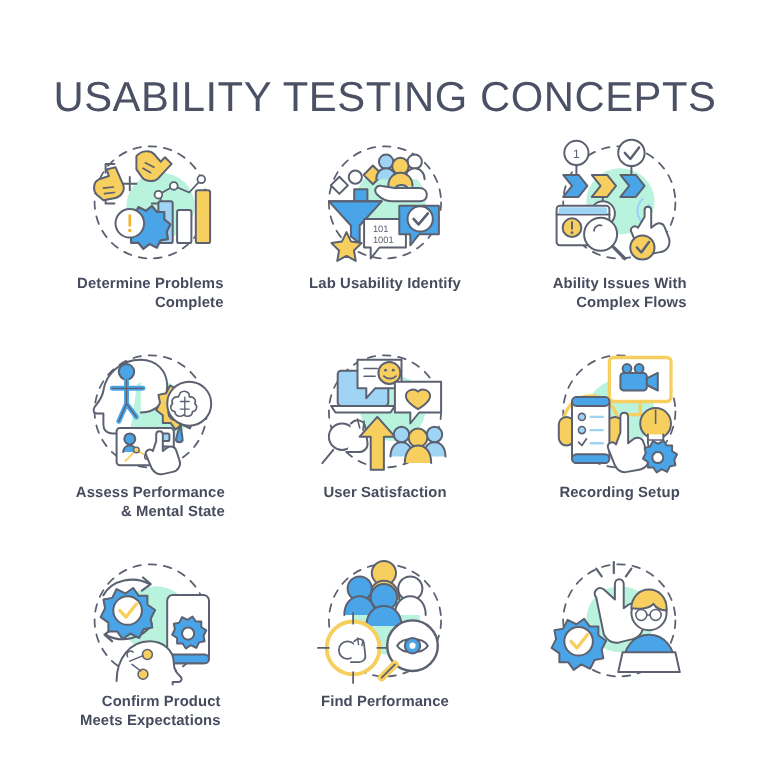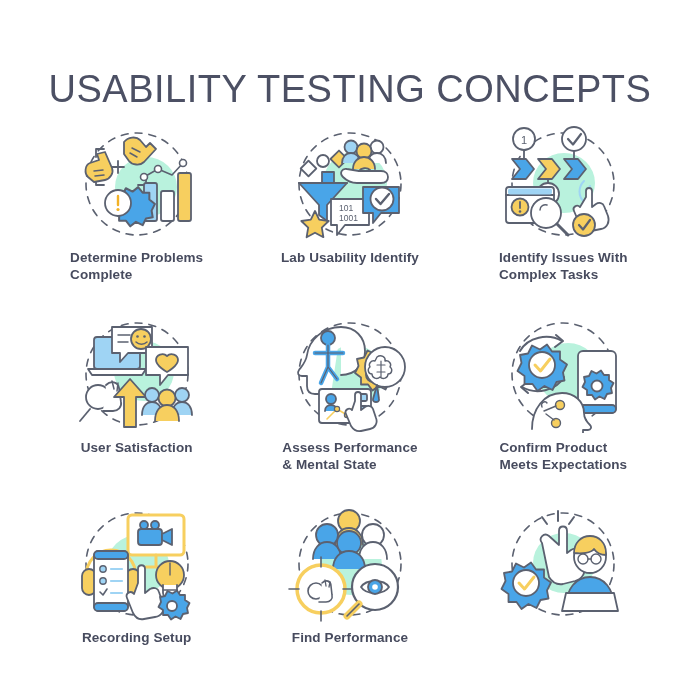--- a/index.html
+++ b/index.html
@@ -29,21 +29,21 @@
   .cell{
     display:flex;flex-direction:column;align-items:center;
     justify-content:flex-start;
   }
   .icon-wrap{
     width:130px;height:118px;position:relative;
   }
   .icon-wrap svg{display:block;width:130px;height:118px;}
   .cell-label{
     margin-top:6px;
-    text-align:left;
+    text-align:right;
     font-size:13.5px;line-height:17px;
     font-weight:bold;color:#474b5e;
     letter-spacing:0.1px;
     max-width:168px;
     font-family:"Liberation Sans", sans-serif;
   }
 </style>
 </head>
 <body>
 
@@ -212,73 +212,22 @@
             </g>
 
             <g>
               <circle cx="86" cy="100" r="11" fill="#f7cf5f" stroke="#5b6170"></circle>
               <path d="M81 100 L85 104.5 L92 95" stroke="#5b6170" stroke-width="2.2"></path>
             </g>
           </g>
         </svg>
       </div>
       <div class="cell-label">
-        <span>Identify Issues With</span><br>
-        <span>Complex Tasks</span>
-      </div>
-    </div>
-
-    <div class="cell">
-      <div class="icon-wrap">
-        <svg viewBox="0 0 130 118" xmlns="http://www.w3.org/2000/svg">
-          <g fill="none" stroke="#5b6170" stroke-width="1.8" stroke-linecap="round" stroke-linejoin="round">
-            <ellipse cx="72" cy="56" rx="30" ry="30" fill="#b9f2dd" stroke="none"></ellipse>
-            <circle cx="65" cy="59" r="51" stroke="#5b6170" stroke-width="1.6" stroke-dasharray="7 7" fill="none"></circle>
-
-            <g>
-              <rect x="22" y="22" width="46" height="32" rx="3" fill="#9fd4f4" stroke="#5b6170"></rect>
-              <path d="M16 54 L74 54 L70 60 L20 60 Z" fill="#ffffff" stroke="#5b6170"></path>
-            </g>
-
-            <g>
-              <path d="M40 12 L80 12 L80 38 L56 38 L48 47 L48 38 L40 38 Z" fill="#ffffff" stroke="#5b6170"></path>
-              <path d="M46 20 L58 20 M46 27 L56 27" stroke="#5b6170" stroke-width="1.5"></path>
-              <circle cx="69" cy="24" r="10" fill="#f7cf5f" stroke="#5b6170"></circle>
-              <circle cx="65.5" cy="21.5" r="1.3" fill="#5b6170" stroke="none"></circle>
-              <circle cx="72.5" cy="21.5" r="1.3" fill="#5b6170" stroke="none"></circle>
-              <path d="M64 27 c3 3 8 3 11 0" stroke="#5b6170" stroke-width="1.5"></path>
-            </g>
-
-            <g>
-              <path d="M74 32 L116 32 L116 60 L96 60 L88 70 L88 60 L74 60 Z" fill="#ffffff" stroke="#5b6170"></path>
-              <path d="M95 41 c-4 -4 -11 -1 -11 4 c0 6 11 12 11 12 c0 0 11 -6 11 -12 c0 -5 -7 -8 -11 -4 z" fill="#f7cf5f" stroke="#5b6170"></path>
-            </g>
-
-            <g>
-              <circle cx="26" cy="82" r="12" fill="#ffffff" stroke="#5b6170"></circle>
-              <path d="M34 70 c5 -5 12 -3 13 3 l2 14 c1 5 -3 9 -8 9 l-10 0" fill="#ffffff" stroke="#5b6170"></path>
-              <path d="M40 66 L42 74 M46 68 L45 76" stroke="#5b6170" stroke-width="1.5"></path>
-              <path d="M18 94 L8 106" stroke="#5b6170"></path>
-            </g>
-
-            <path d="M52 112 L52 82 L42 82 L58 64 L74 82 L64 82 L64 112 Z" fill="#f7cf5f" stroke="#5b6170"></path>
-
-            <g>
-              <circle cx="80" cy="80" r="7" fill="#9fd4f4" stroke="#5b6170"></circle>
-              <path d="M70 100 c0 -8 4 -13 10 -13 c6 0 10 5 10 13" fill="#9fd4f4" stroke="#5b6170"></path>
-              <circle cx="110" cy="80" r="7" fill="#9fd4f4" stroke="#5b6170"></circle>
-              <path d="M100 100 c0 -8 4 -13 10 -13 c6 0 10 5 10 13" fill="#9fd4f4" stroke="#5b6170"></path>
-              <circle cx="95" cy="83" r="8.5" fill="#f7cf5f" stroke="#5b6170"></circle>
-              <path d="M83 106 c0 -10 5 -16 12 -16 c7 0 12 6 12 16" fill="#f7cf5f" stroke="#5b6170"></path>
-            </g>
-          </g>
-        </svg>
-      </div>
-      <div class="cell-label">
-        <span>User Satisfaction</span>
+        <span>Ability Issues With</span><br>
+        <span>Complex Flows</span>
       </div>
     </div>
 
     <div class="cell">
       <div class="icon-wrap">
         <svg viewBox="0 0 130 118" xmlns="http://www.w3.org/2000/svg">
           <g fill="none" stroke="#5b6170" stroke-width="1.8" stroke-linecap="round" stroke-linejoin="round">
             <ellipse cx="68" cy="60" rx="31" ry="30" fill="#b9f2dd" stroke="none"></ellipse>
             <circle cx="65" cy="59" r="51" stroke="#5b6170" stroke-width="1.6" stroke-dasharray="7 7" fill="none"></circle>
 
@@ -325,56 +274,64 @@
       <div class="cell-label">
         <span>Assess Performance</span><br>
         <span>&amp; Mental State</span>
       </div>
     </div>
 
     <div class="cell">
       <div class="icon-wrap">
         <svg viewBox="0 0 130 118" xmlns="http://www.w3.org/2000/svg">
           <g fill="none" stroke="#5b6170" stroke-width="1.8" stroke-linecap="round" stroke-linejoin="round">
-            <ellipse cx="70" cy="58" rx="31" ry="30" fill="#b9f2dd" stroke="none"></ellipse>
-            <circle cx="65" cy="59" r="51" stroke="#5b6170" stroke-width="1.6" stroke-dasharray="7 7" fill="none"></circle>
-
-            <g>
-              <path d="M22 36 c8 -14 28 -18 42 -10" stroke="#5b6170" stroke-width="2"></path>
-              <path d="M58 20 L65 26 L57 32" stroke="#5b6170" stroke-width="2" fill="none"></path>
-              <path d="M66 62 c-8 14 -28 18 -42 10" stroke="#5b6170" stroke-width="2"></path>
-              <path d="M30 78 L23 72 L31 66" stroke="#5b6170" stroke-width="2" fill="none"></path>
-            </g>
-
-            <g>
-              <path d="M22 40 l8 -1.5 l4 -8 l8 4 l7 -5 l5 7 l8 0 l0 8 l7 5 l-4 8 l1.5 8 l-8 1.5 l-4 8 l-8 -4 l-7 5 l-5 -7 l-8 0 l0 -8 l-7 -5 l4 -8 z" fill="#49a5e8" stroke="#5b6170"></path>
-              <circle cx="44" cy="50" r="13" fill="#ffffff" stroke="#5b6170"></circle>
-              <path d="M37 50 L42.5 56 L52 44" stroke="#f7cf5f" stroke-width="3"></path>
-            </g>
-
-            <g>
-              <rect x="80" y="36" width="38" height="62" rx="5" fill="#ffffff" stroke="#5b6170"></rect>
-              <rect x="80" y="90" width="38" height="8" rx="4" fill="#49a5e8" stroke="#5b6170"></rect>
-              <path d="M86 62 l5 -1 l2.5 -5 l5 2.5 l4.5 -3 l3 4.5 l5 0 l0 5 l4.5 3 l-2.5 5 l1 5 l-5 1 l-2.5 5 l-5 -2.5 l-4.5 3 l-3 -4.5 l-5 0 l0 -5 l-4.5 -3 l2.5 -5 z" fill="#49a5e8" stroke="#5b6170"></path>
-              <circle cx="99" cy="71" r="5.5" fill="#ffffff" stroke="#5b6170"></circle>
-            </g>
-
-            <g>
-              <path d="M34 114 c0 -20 12 -36 30 -36 c12 0 22 8 22 20 c0 6 3 9 6 12 c2 2 1 5 -2 5 l-5 0 l0 7 c0 4 -3 6 -7 6 l-9 0" fill="#ffffff" stroke="#5b6170"></path>
-              <circle cx="62" cy="90" r="4.5" fill="#f7cf5f" stroke="#5b6170" stroke-width="1.4"></circle>
-              <circle cx="58" cy="108" r="4.5" fill="#f7cf5f" stroke="#5b6170" stroke-width="1.4"></circle>
-              <path d="M46 96 L58 91 M48 99 L56 105" stroke="#5b6170" stroke-width="1.4"></path>
-              <path d="M44 92 c-2 -4 3 -7 5 -4" stroke="#5b6170" stroke-width="1.4" fill="none"></path>
-            </g>
-          </g>
-        </svg>
-      </div>
-      <div class="cell-label">
-        <span>Confirm Product</span><br>
-        <span>Meets Expectations</span>
+            <ellipse cx="72" cy="56" rx="30" ry="30" fill="#b9f2dd" stroke="none"></ellipse>
+            <circle cx="65" cy="59" r="51" stroke="#5b6170" stroke-width="1.6" stroke-dasharray="7 7" fill="none"></circle>
+
+            <g>
+              <rect x="22" y="22" width="46" height="32" rx="3" fill="#9fd4f4" stroke="#5b6170"></rect>
+              <path d="M16 54 L74 54 L70 60 L20 60 Z" fill="#ffffff" stroke="#5b6170"></path>
+            </g>
+
+            <g>
+              <path d="M40 12 L80 12 L80 38 L56 38 L48 47 L48 38 L40 38 Z" fill="#ffffff" stroke="#5b6170"></path>
+              <path d="M46 20 L58 20 M46 27 L56 27" stroke="#5b6170" stroke-width="1.5"></path>
+              <circle cx="69" cy="24" r="10" fill="#f7cf5f" stroke="#5b6170"></circle>
+              <circle cx="65.5" cy="21.5" r="1.3" fill="#5b6170" stroke="none"></circle>
+              <circle cx="72.5" cy="21.5" r="1.3" fill="#5b6170" stroke="none"></circle>
+              <path d="M64 27 c3 3 8 3 11 0" stroke="#5b6170" stroke-width="1.5"></path>
+            </g>
+
+            <g>
+              <path d="M74 32 L116 32 L116 60 L96 60 L88 70 L88 60 L74 60 Z" fill="#ffffff" stroke="#5b6170"></path>
+              <path d="M95 41 c-4 -4 -11 -1 -11 4 c0 6 11 12 11 12 c0 0 11 -6 11 -12 c0 -5 -7 -8 -11 -4 z" fill="#f7cf5f" stroke="#5b6170"></path>
+            </g>
+
+            <g>
+              <circle cx="26" cy="82" r="12" fill="#ffffff" stroke="#5b6170"></circle>
+              <path d="M34 70 c5 -5 12 -3 13 3 l2 14 c1 5 -3 9 -8 9 l-10 0" fill="#ffffff" stroke="#5b6170"></path>
+              <path d="M40 66 L42 74 M46 68 L45 76" stroke="#5b6170" stroke-width="1.5"></path>
+              <path d="M18 94 L8 106" stroke="#5b6170"></path>
+            </g>
+
+            <path d="M52 112 L52 82 L42 82 L58 64 L74 82 L64 82 L64 112 Z" fill="#f7cf5f" stroke="#5b6170"></path>
+
+            <g>
+              <circle cx="80" cy="80" r="7" fill="#9fd4f4" stroke="#5b6170"></circle>
+              <path d="M70 100 c0 -8 4 -13 10 -13 c6 0 10 5 10 13" fill="#9fd4f4" stroke="#5b6170"></path>
+              <circle cx="110" cy="80" r="7" fill="#9fd4f4" stroke="#5b6170"></circle>
+              <path d="M100 100 c0 -8 4 -13 10 -13 c6 0 10 5 10 13" fill="#9fd4f4" stroke="#5b6170"></path>
+              <circle cx="95" cy="83" r="8.5" fill="#f7cf5f" stroke="#5b6170"></circle>
+              <path d="M83 106 c0 -10 5 -16 12 -16 c7 0 12 6 12 16" fill="#f7cf5f" stroke="#5b6170"></path>
+            </g>
+          </g>
+        </svg>
+      </div>
+      <div class="cell-label">
+        <span>User Satisfaction</span>
       </div>
     </div>
 
     <div class="cell">
       <div class="icon-wrap">
         <svg viewBox="0 0 130 118" xmlns="http://www.w3.org/2000/svg">
           <g fill="none" stroke="#5b6170" stroke-width="1.8" stroke-linecap="round" stroke-linejoin="round">
             <ellipse cx="66" cy="60" rx="31" ry="30" fill="#b9f2dd" stroke="none"></ellipse>
             <circle cx="65" cy="59" r="51" stroke="#5b6170" stroke-width="1.6" stroke-dasharray="7 7" fill="none"></circle>
 
@@ -416,20 +373,63 @@
 
             <g>
               <path d="M88 92 l5 -1 l2.5 -5 l5 2.5 l4.5 -3 l3 4.5 l5 0 l0 5 l4.5 3 l-2.5 5 l1 5 l-5 1 l-2.5 5 l-5 -2.5 l-4.5 3 l-3 -4.5 l-5 0 l0 -5 l-4.5 -3 l2.5 -5 z" fill="#49a5e8" stroke="#5b6170"></path>
               <circle cx="100" cy="101" r="5" fill="#ffffff" stroke="#5b6170"></circle>
             </g>
           </g>
         </svg>
       </div>
       <div class="cell-label">
         <span>Recording Setup</span>
+      </div>
+    </div>
+
+    <div class="cell">
+      <div class="icon-wrap">
+        <svg viewBox="0 0 130 118" xmlns="http://www.w3.org/2000/svg">
+          <g fill="none" stroke="#5b6170" stroke-width="1.8" stroke-linecap="round" stroke-linejoin="round">
+            <ellipse cx="70" cy="58" rx="31" ry="30" fill="#b9f2dd" stroke="none"></ellipse>
+            <circle cx="65" cy="59" r="51" stroke="#5b6170" stroke-width="1.6" stroke-dasharray="7 7" fill="none"></circle>
+
+            <g>
+              <path d="M22 36 c8 -14 28 -18 42 -10" stroke="#5b6170" stroke-width="2"></path>
+              <path d="M58 20 L65 26 L57 32" stroke="#5b6170" stroke-width="2" fill="none"></path>
+              <path d="M66 62 c-8 14 -28 18 -42 10" stroke="#5b6170" stroke-width="2"></path>
+              <path d="M30 78 L23 72 L31 66" stroke="#5b6170" stroke-width="2" fill="none"></path>
+            </g>
+
+            <g>
+              <path d="M22 40 l8 -1.5 l4 -8 l8 4 l7 -5 l5 7 l8 0 l0 8 l7 5 l-4 8 l1.5 8 l-8 1.5 l-4 8 l-8 -4 l-7 5 l-5 -7 l-8 0 l0 -8 l-7 -5 l4 -8 z" fill="#49a5e8" stroke="#5b6170"></path>
+              <circle cx="44" cy="50" r="13" fill="#ffffff" stroke="#5b6170"></circle>
+              <path d="M37 50 L42.5 56 L52 44" stroke="#f7cf5f" stroke-width="3"></path>
+            </g>
+
+            <g>
+              <rect x="80" y="36" width="38" height="62" rx="5" fill="#ffffff" stroke="#5b6170"></rect>
+              <rect x="80" y="90" width="38" height="8" rx="4" fill="#49a5e8" stroke="#5b6170"></rect>
+              <path d="M86 62 l5 -1 l2.5 -5 l5 2.5 l4.5 -3 l3 4.5 l5 0 l0 5 l4.5 3 l-2.5 5 l1 5 l-5 1 l-2.5 5 l-5 -2.5 l-4.5 3 l-3 -4.5 l-5 0 l0 -5 l-4.5 -3 l2.5 -5 z" fill="#49a5e8" stroke="#5b6170"></path>
+              <circle cx="99" cy="71" r="5.5" fill="#ffffff" stroke="#5b6170"></circle>
+            </g>
+
+            <g>
+              <path d="M34 114 c0 -20 12 -36 30 -36 c12 0 22 8 22 20 c0 6 3 9 6 12 c2 2 1 5 -2 5 l-5 0 l0 7 c0 4 -3 6 -7 6 l-9 0" fill="#ffffff" stroke="#5b6170"></path>
+              <circle cx="62" cy="90" r="4.5" fill="#f7cf5f" stroke="#5b6170" stroke-width="1.4"></circle>
+              <circle cx="58" cy="108" r="4.5" fill="#f7cf5f" stroke="#5b6170" stroke-width="1.4"></circle>
+              <path d="M46 96 L58 91 M48 99 L56 105" stroke="#5b6170" stroke-width="1.4"></path>
+              <path d="M44 92 c-2 -4 3 -7 5 -4" stroke="#5b6170" stroke-width="1.4" fill="none"></path>
+            </g>
+          </g>
+        </svg>
+      </div>
+      <div class="cell-label">
+        <span>Confirm Product</span><br>
+        <span>Meets Expectations</span>
       </div>
     </div>
 
     <div class="cell">
       <div class="icon-wrap">
         <svg viewBox="0 0 130 118" xmlns="http://www.w3.org/2000/svg">
           <g fill="none" stroke="#5b6170" stroke-width="1.8" stroke-linecap="round" stroke-linejoin="round">
             <ellipse cx="66" cy="60" rx="31" ry="30" fill="#b9f2dd" stroke="none"></ellipse>
             <circle cx="65" cy="59" r="51" stroke="#5b6170" stroke-width="1.6" stroke-dasharray="7 7" fill="none"></circle>
 

